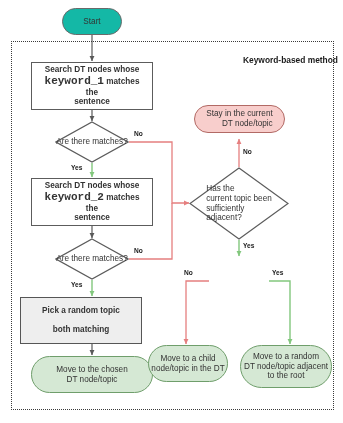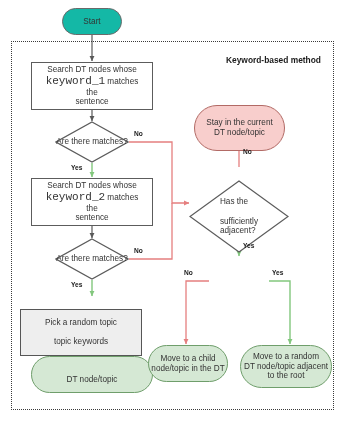--- a/index.html
+++ b/index.html
@@ -45,25 +45,25 @@
   }
   .term-pink {
     background: #f8cecc;
     border: 1.3px solid #b26a65;
   }
   .process {
     border: 1.2px solid #5c5c5c;
     background: #ffffff;
     font-size: 8.2px;
     padding: 2px 12px;
+    font-weight: bold;
   }
   .process-gray {
     background: #eeeeee;
     border: 1.3px solid #565656;
-    margin-top: 12px;
   }
   .decision-wrap {
     position: absolute;
     z-index: 5;
   }
   .decision-label {
     position: absolute;
     left: 0; top: 0;
     width: 100%; height: 100%;
     display: flex;
@@ -101,21 +101,21 @@
     font-family: "Liberation Mono", monospace;
     font-size: 11px;
   }
 </style>
 </head>
 <body>
 
 <div id="canvas">
 
   <div class="group-box" style="left:11px; top:41px; width:321px; height:367px;"></div>
-  <div class="group-title" style="left:206px; top:55px;padding-left:20px;">Keyword-based method</div>
+  <div class="group-title" style="left:223px; top:55px;padding-left:20px;">Keyword-based method</div>
 
   <svg id="wires" viewBox="0 0 343 423" xmlns="http://www.w3.org/2000/svg">
     <defs>
       <marker id="arr-gray" markerWidth="7" markerHeight="7" refX="5.4" refY="2.6" orient="auto" markerUnits="userSpaceOnUse">
         <path d="M0,0 L5.6,2.6 L0,5.2 z" fill="#595959"></path>
       </marker>
       <marker id="arr-green" markerWidth="7" markerHeight="7" refX="5.4" refY="2.6" orient="auto" markerUnits="userSpaceOnUse">
         <path d="M0,0 L5.6,2.6 L0,5.2 z" fill="#82c77d"></path>
       </marker>
       <marker id="arr-red" markerWidth="7" markerHeight="7" refX="5.4" refY="2.6" orient="auto" markerUnits="userSpaceOnUse">
@@ -183,46 +183,46 @@
     </svg>
     <div class="decision-label">Are there matches?</div>
   </div>
   <div class="edge-label" style="left:134px; top:247px;">No</div>
   <div class="edge-label" style="left:71px; top:281px;">Yes</div>
 
   <div class="node process process-gray" style="left:20px; top:297px; width:122px; height:47px;">
     <div>
       <span>Pick a random topic</span><br>
       <br>
-      <span>topic keywords</span>
+      <span>both matching</span>
     </div>
   </div>
 
   <div class="node terminator term-green" style="left:31px; top:356px; width:122px; height:37px;">
     <div>
-      <br>
+      <span>Move to the chosen</span><br>
       <span>DT node/topic</span>
     </div>
   </div>
 
-  <div class="node terminator term-pink" style="left:194px; top:105px; width:91px; height:46px;">
+  <div class="node terminator term-pink" style="left:194px; top:105px; width:91px; height:28px;text-align:right;">
     <div>
       <span>Stay in the current</span><br>
       <span>DT node/topic</span>
     </div>
   </div>
 
-  <div class="decision-wrap" style="left:189px; top:180px; width:100px; height:73px;">
+  <div class="decision-wrap" style="left:189px; top:167px; width:100px; height:73px;">
     <svg width="100" height="73" viewBox="0 0 100 73" xmlns="http://www.w3.org/2000/svg">
       <polygon points="50,1 99,36.5 50,72 1,36.5" fill="#ffffff" stroke="#5c5c5c" stroke-width="1.2"></polygon>
     </svg>
     <div class="decision-label">
       <div>
         <span>Has the</span><br>
-        <br>
+        <span>current topic been</span><br>
         <span>sufficiently</span><br>
         <span>adjacent?</span>
       </div>
     </div>
   </div>
   <div class="edge-label" style="left:243px; top:148px;">No</div>
   <div class="edge-label" style="left:243px; top:242px;">Yes</div>
 
   <div class="edge-label" style="left:184px; top:269px;">No</div>
   <div class="edge-label" style="left:272px; top:269px;">Yes</div>

